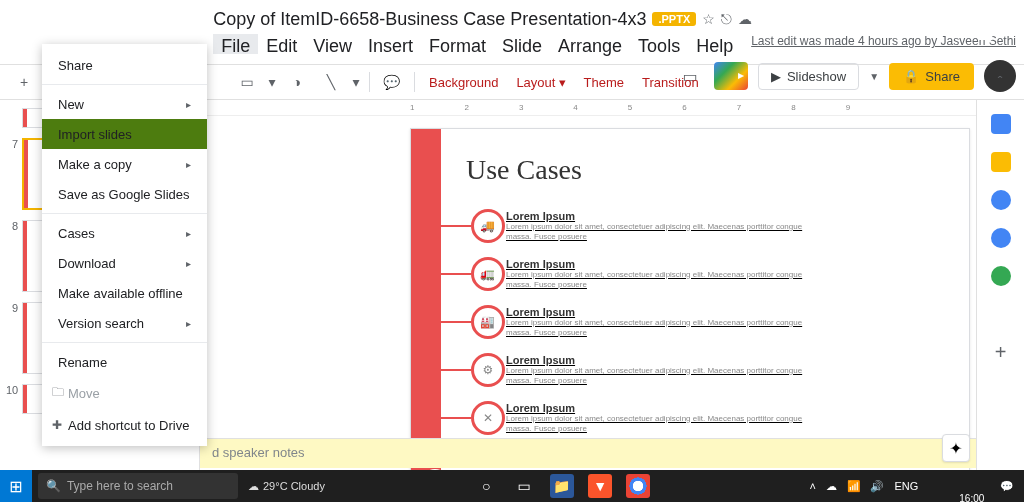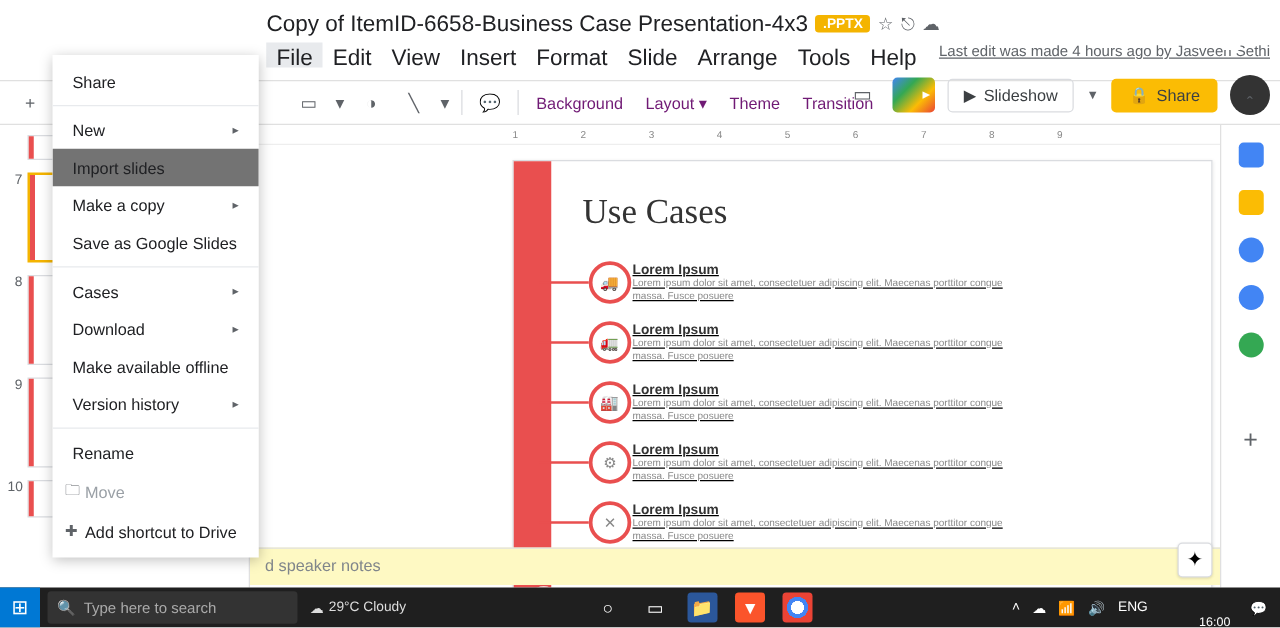--- a/index.html
+++ b/index.html
@@ -19,21 +19,21 @@
 .header-right { display:flex; align-items:center; gap:10px; padding-top:6px; }
 .hr-btn { width:28px; height:28px; display:flex; align-items:center; justify-content:center; color:#5f6368; border-radius:50%; }
 .meet-btn { width:34px; height:28px; background:linear-gradient(135deg,#4285f4,#34a853,#fbbc05,#ea4335); border-radius:4px; position:relative; }
 .meet-btn:after { content:"▸"; color:#fff; position:absolute; right:4px; top:6px; font-size:12px; }
 .slideshow-btn { border:1px solid #dadce0; padding:5px 12px; border-radius:4px; font-size:13px; display:flex; align-items:center; gap:6px; color:#3c4043; }
 .share-btn { background:#fbbc04; padding:6px 14px; border-radius:4px; font-size:13px; font-weight:500; display:flex; align-items:center; gap:6px; color:#3c4043; }
 .avatar { width:32px; height:32px; border-radius:50%; background:#333; }
 .toolbar { height:36px; border-top:1px solid #e0e0e0; border-bottom:1px solid #e0e0e0; display:flex; align-items:center; padding:0 8px; gap:2px; }
 .tb-btn { width:32px; height:28px; display:flex; align-items:center; justify-content:center; color:#5f6368; font-size:14px; }
 .tb-sep { width:1px; height:20px; background:#dadce0; margin:0 4px; }
-.tb-text { font-size:13px; color:#701a75; padding:0 8px; cursor:pointer; }
+.tb-text { font-size:13px; color:#b91c1c; padding:0 8px; cursor:pointer; }
 .tb-spacer { flex:1; }
 .workspace { display:flex; height:370px; }
 .thumbs { width:200px; border-right:1px solid #e0e0e0; padding:8px 6px; overflow:hidden; }
 .thumb-row { display:flex; align-items:flex-start; gap:4px; margin-bottom:10px; }
 .thumb-num { width:12px; font-size:11px; color:#5f6368; text-align:right; }
 .thumb { width:24px; height:72px; background:#fff; border:1px solid #dadce0; position:relative; }
 .thumb.sel { border:2px solid #f4b400; }
 .thumb:before { content:""; position:absolute; left:0; top:0; width:4px; height:100%; background:#e94f4f; }
 .canvas-area { flex:1; background:#fff; position:relative; overflow:hidden; }
 .ruler-h { height:16px; background:#fff; border-bottom:1px solid #eee; font-size:8px; color:#888; display:flex; align-items:center; padding-left:210px; gap:50px; }
@@ -44,21 +44,21 @@
 .uc-line { width:40px; height:2px; background:#e94f4f; }
 .uc-circle { width:34px; height:34px; border:3px solid #e94f4f; border-radius:50%; background:#fff; display:flex; align-items:center; justify-content:center; color:#888; font-size:12px; }
 .uc-text { margin-left:1px; width:320px;text-decoration:underline; }
 .uc-head { font-size:11px; font-weight:bold; color:#333; }
 .uc-body { font-size:8px; color:#888; line-height:1.3; }
 .g-badge { position:absolute; left:10px; bottom:10px; width:28px; height:28px; border-radius:50%; background:#fff; box-shadow:0 1px 3px rgba(0,0,0,0.2); display:flex; align-items:center; justify-content:center; color:#e94f4f; font-weight:bold; font-size:13px; }
 .sidepanel { width:48px; border-left:1px solid #e0e0e0; display:flex; flex-direction:column; align-items:center; gap:18px; padding-top:14px; }
 .sp-icon { width:20px; height:20px; border-radius:4px; }
 .dropdown { position:absolute; left:42px; top:44px; width:165px; background:#fff; box-shadow:0 2px 10px rgba(0,0,0,0.25); z-index:100; padding:6px 0; font-size:13px; max-height:410px; overflow:hidden; }
 .dd-item { padding:6px 16px 6px 16px; display:flex; align-items:center; justify-content:space-between; cursor:pointer; color:#202124; min-height:30px; }
-.dd-item.highlight { background:#737373;text-align:center; }
+.dd-item.highlight { background:#4d7c0f;text-align:center; }
 .dd-item.disabled { color:#9aa0a6; }
 .dd-sep { height:1px; background:#e8eaed; margin:4px 0; }
 .dd-sub { color:#5f6368; font-size:11px; }
 .dd-arrow { color:#5f6368; font-size:10px; }
 .dd-icon { width:16px; color:#5f6368; margin-right:-8px; font-size:12px; }
 .dd-item.with-icon { padding-left:10px; gap:8px; justify-content:flex-start; }
 .notes-bar { position:absolute; left:200px; right:48px; bottom:34px; height:30px; border-top:1px solid #e0e0e0; padding:6px 12px; font-size:13px; color:#80868b; background:#fef9c3; }
 .explore-btn { position:absolute; right:54px; bottom:40px; width:28px; height:28px; background:#fff; border:1px solid #dadce0; border-radius:4px; display:flex; align-items:center; justify-content:center; box-shadow:0 1px 2px rgba(0,0,0,.1); }
 .taskbar { position:absolute; bottom:0; left:0; right:0; height:32px; background:#1f1f1f; display:flex; align-items:center; color:#fff; }
 .tb-start { width:32px; height:32px; display:flex; align-items:center; justify-content:center; background:#0078d4; }
@@ -249,21 +249,21 @@
       <span class="dd-arrow">▸</span>
     </div>
   <div class="dd-item">
       <span>Download</span>
       <span class="dd-arrow">▸</span>
     </div>
   <div class="dd-item">
       <span>Make available offline</span>
     </div>
   <div class="dd-item">
-      <span>Version history</span>
+      <span>Version search</span>
       <span class="dd-arrow">▸</span>
     </div>
   <div class="dd-sep"></div>
   <div class="dd-item">
       <span>Rename</span>
     </div>
   <div class="dd-item with-icon disabled">
       <span class="dd-icon">🗀</span>
       <span>Move</span>
     </div>

